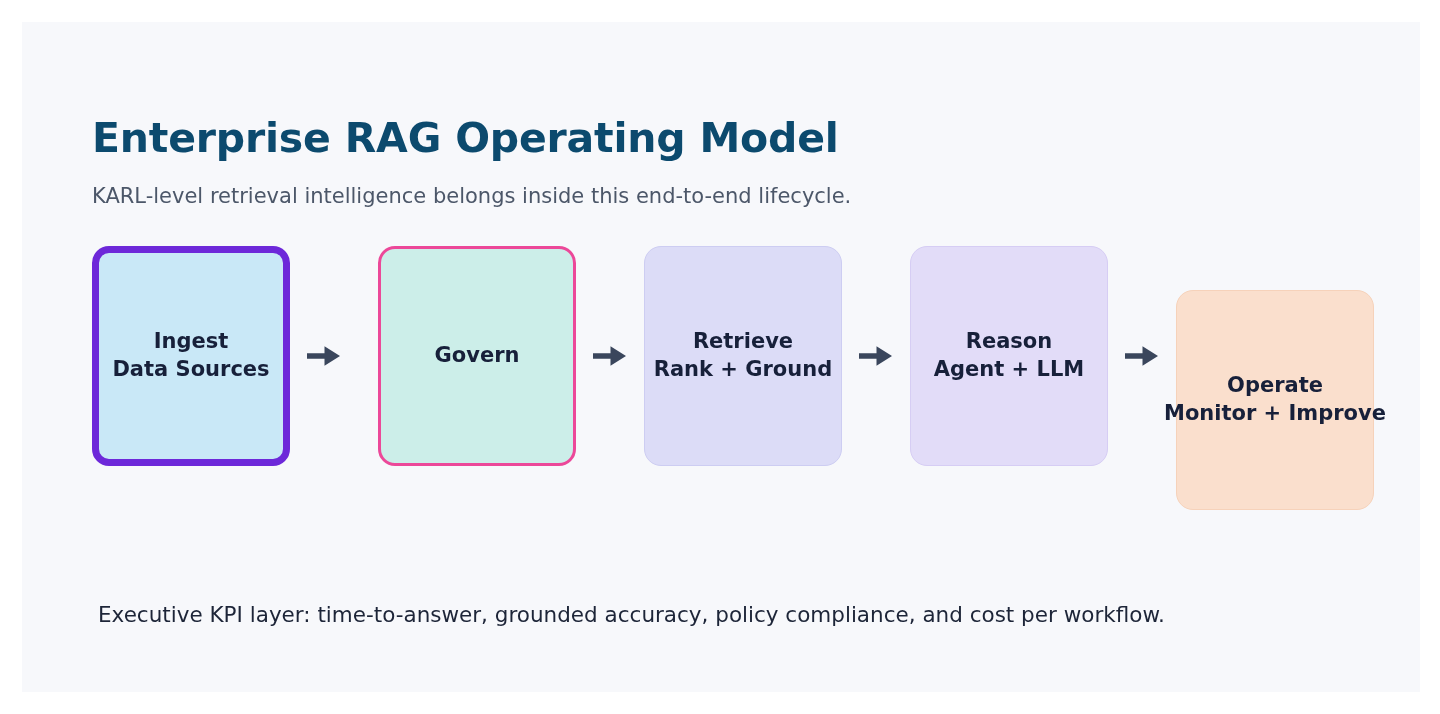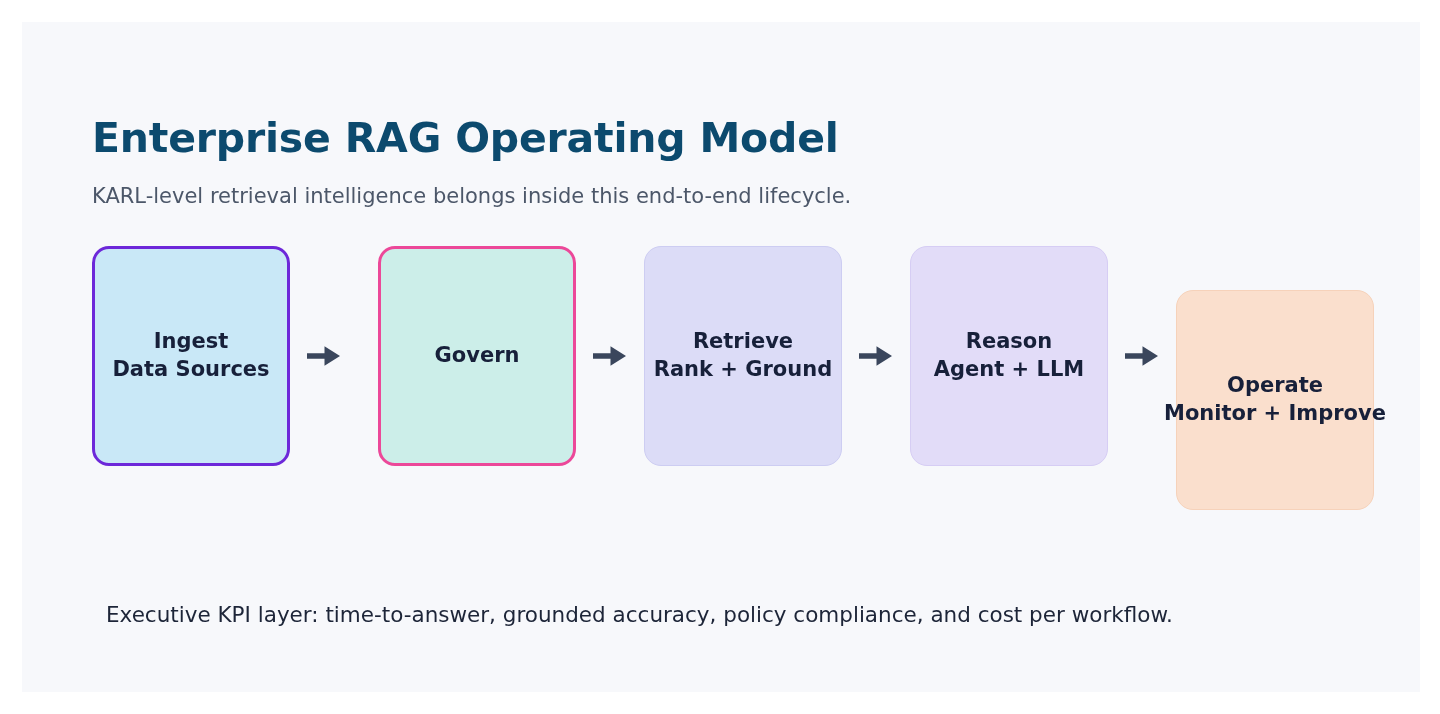--- a/index.html
+++ b/index.html
@@ -89,40 +89,40 @@
     position: relative;
     z-index: 1;
   }
 
   .flow-arrow svg {
     display: block;
   }
 
   #footer-note {
     position: absolute;
-    left: 84px;
+    left: 76px;
     top: 580px;
     font-size: 21.5px;
     font-weight: normal;
     color: #1d2538;
     white-space: nowrap;
   }
 </style>
 </head>
 <body>
 
 <div id="slide-canvas">
 
   <div id="page-title">Enterprise RAG Operating Model</div>
 
   <div id="page-subtitle">KARL-level retrieval intelligence belongs inside this end-to-end lifecycle.</div>
 
   <div id="flow-row">
 
-    <div class="stage-box" style="background:#c9e8f7;border:3px solid #6d28d9;">
+    <div class="stage-box" style="background:#c9e8f7;border:7px solid #6d28d9;">
       <div class="stage-label">
         <span>Ingest</span><br>
         <span>Data Sources</span>
       </div>
     </div>
 
     <div class="flow-arrow">
       <svg width="34" height="22" viewBox="0 0 34 22" aria-hidden="true">
         <path d="M0 8.2 H17.5 V1.2 L33 11 L17.5 20.8 V13.8 H0 Z" fill="#3a465c"></path>
       </svg>

